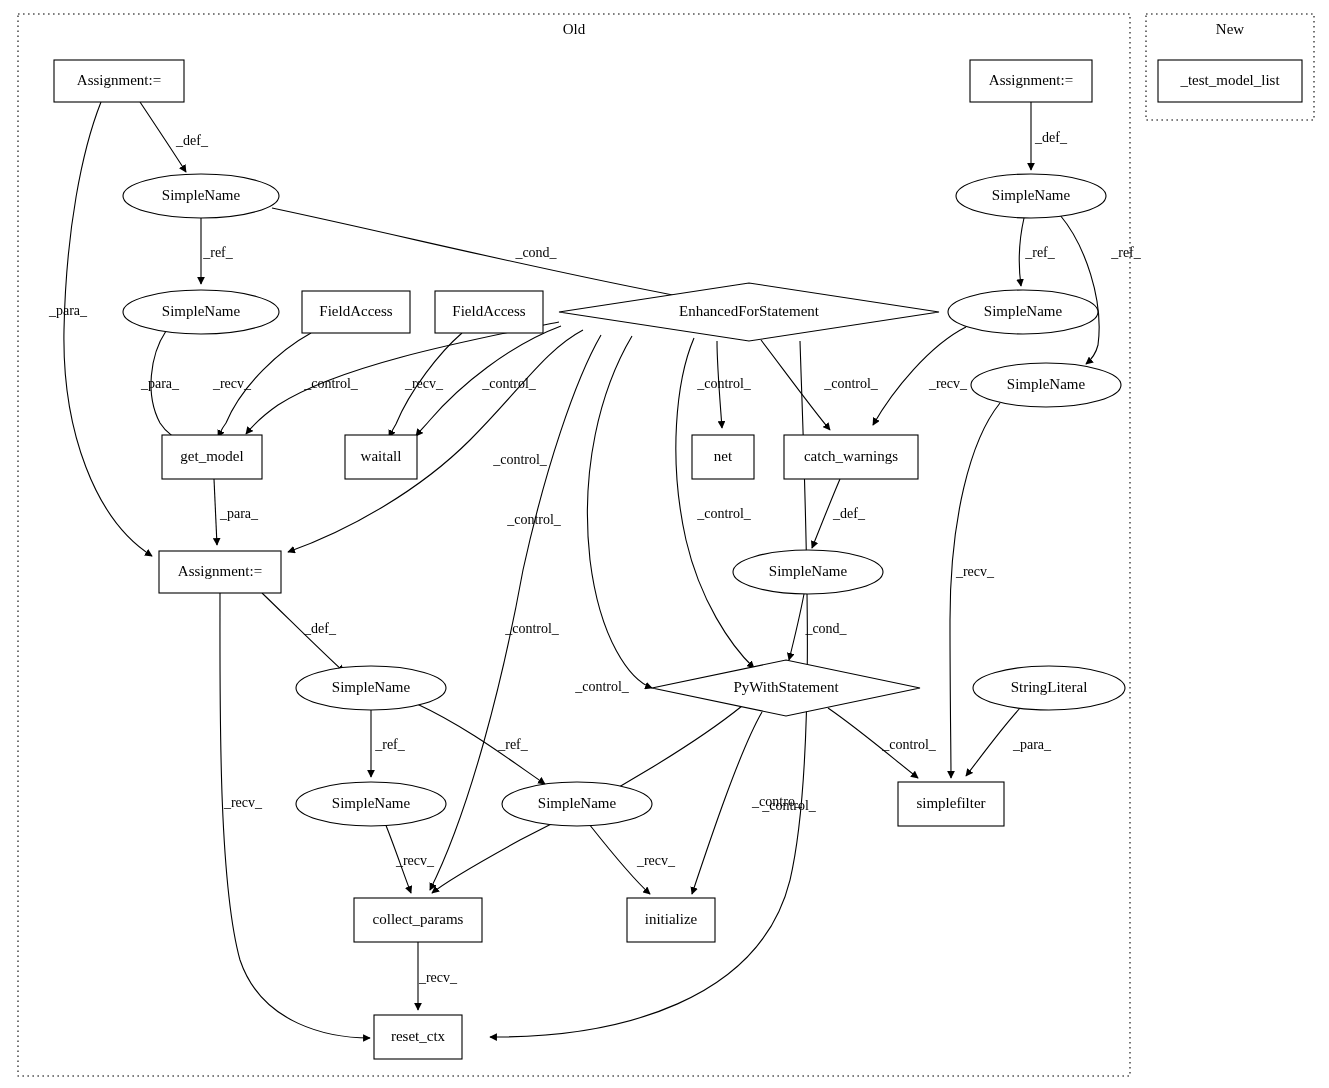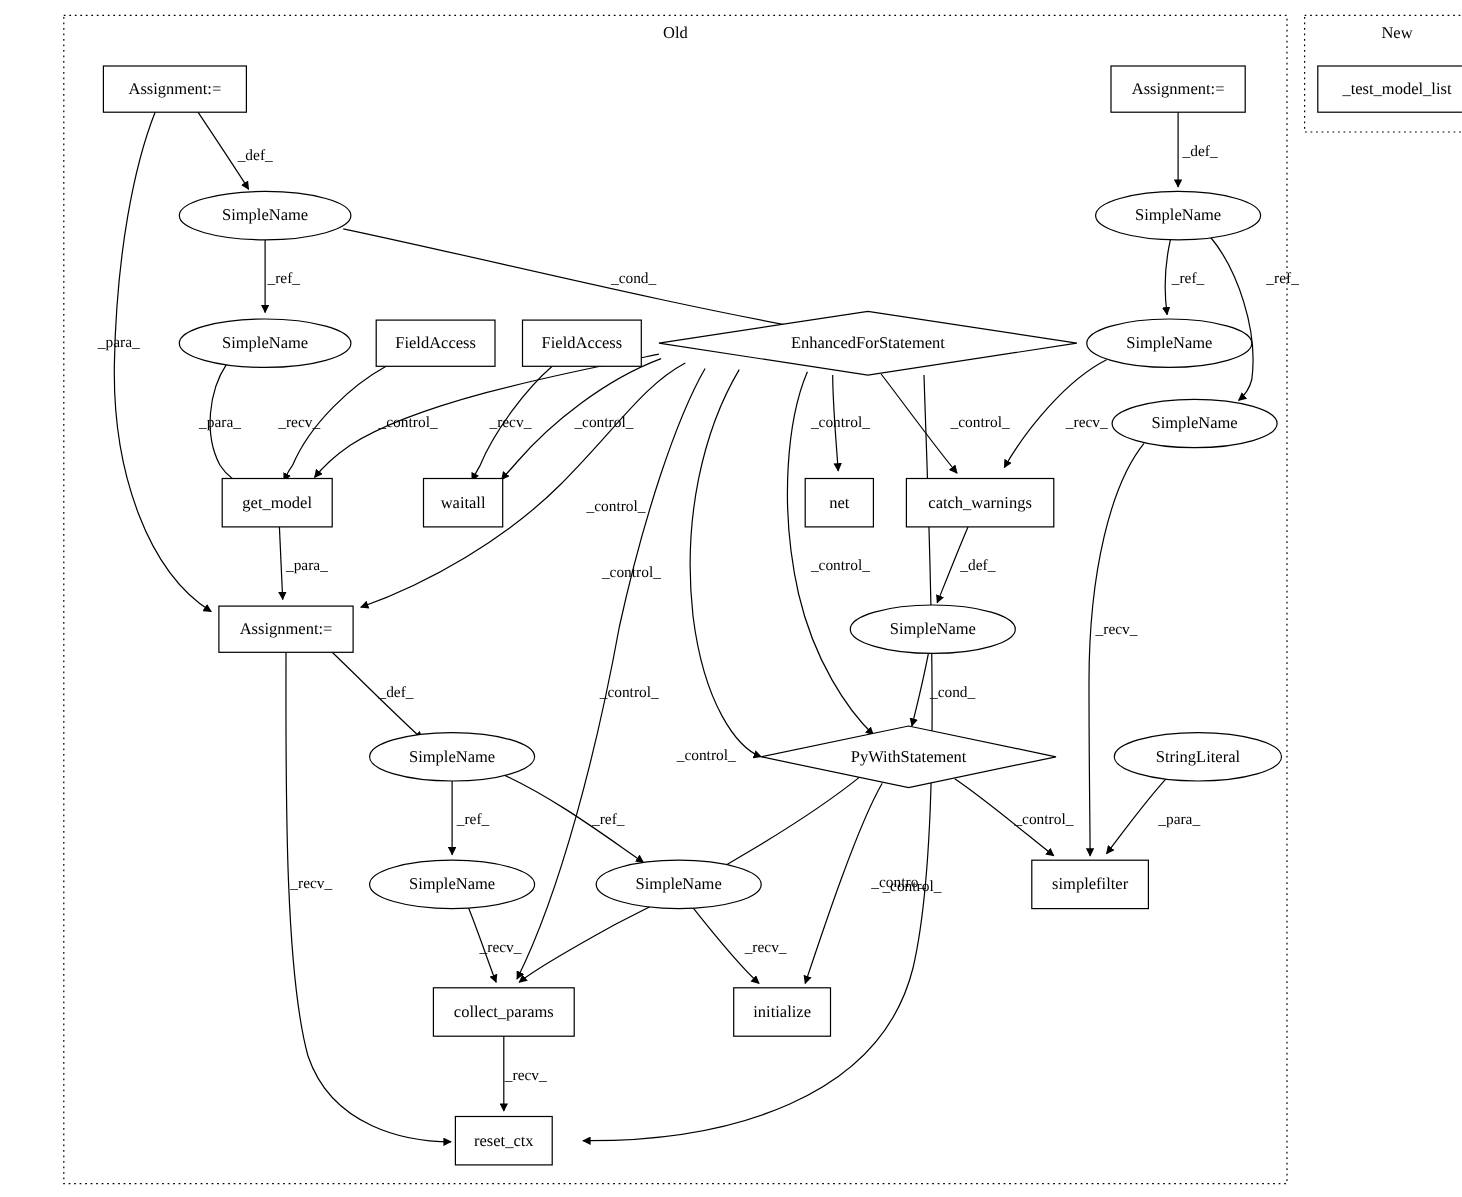--- a/index.html
+++ b/index.html
@@ -6,21 +6,20 @@
     margin: 0;
     padding: 0;
     background: #ffffff;
   }
   #canvas {
     position: relative;
     width: 1145px;
     height: 1088px;
     background: #ffffff;
     font-family: "Liberation Serif", "DejaVu Serif", serif;
-    padding-left: 40px;
   }
   svg { display: block; }
   .node-shape {
     fill: #ffffff;
     stroke: #000000;
     stroke-width: 1.1;
   }
   .node-label {
     font-family: "Liberation Serif", "DejaVu Serif", serif;
     font-size: 15px;

